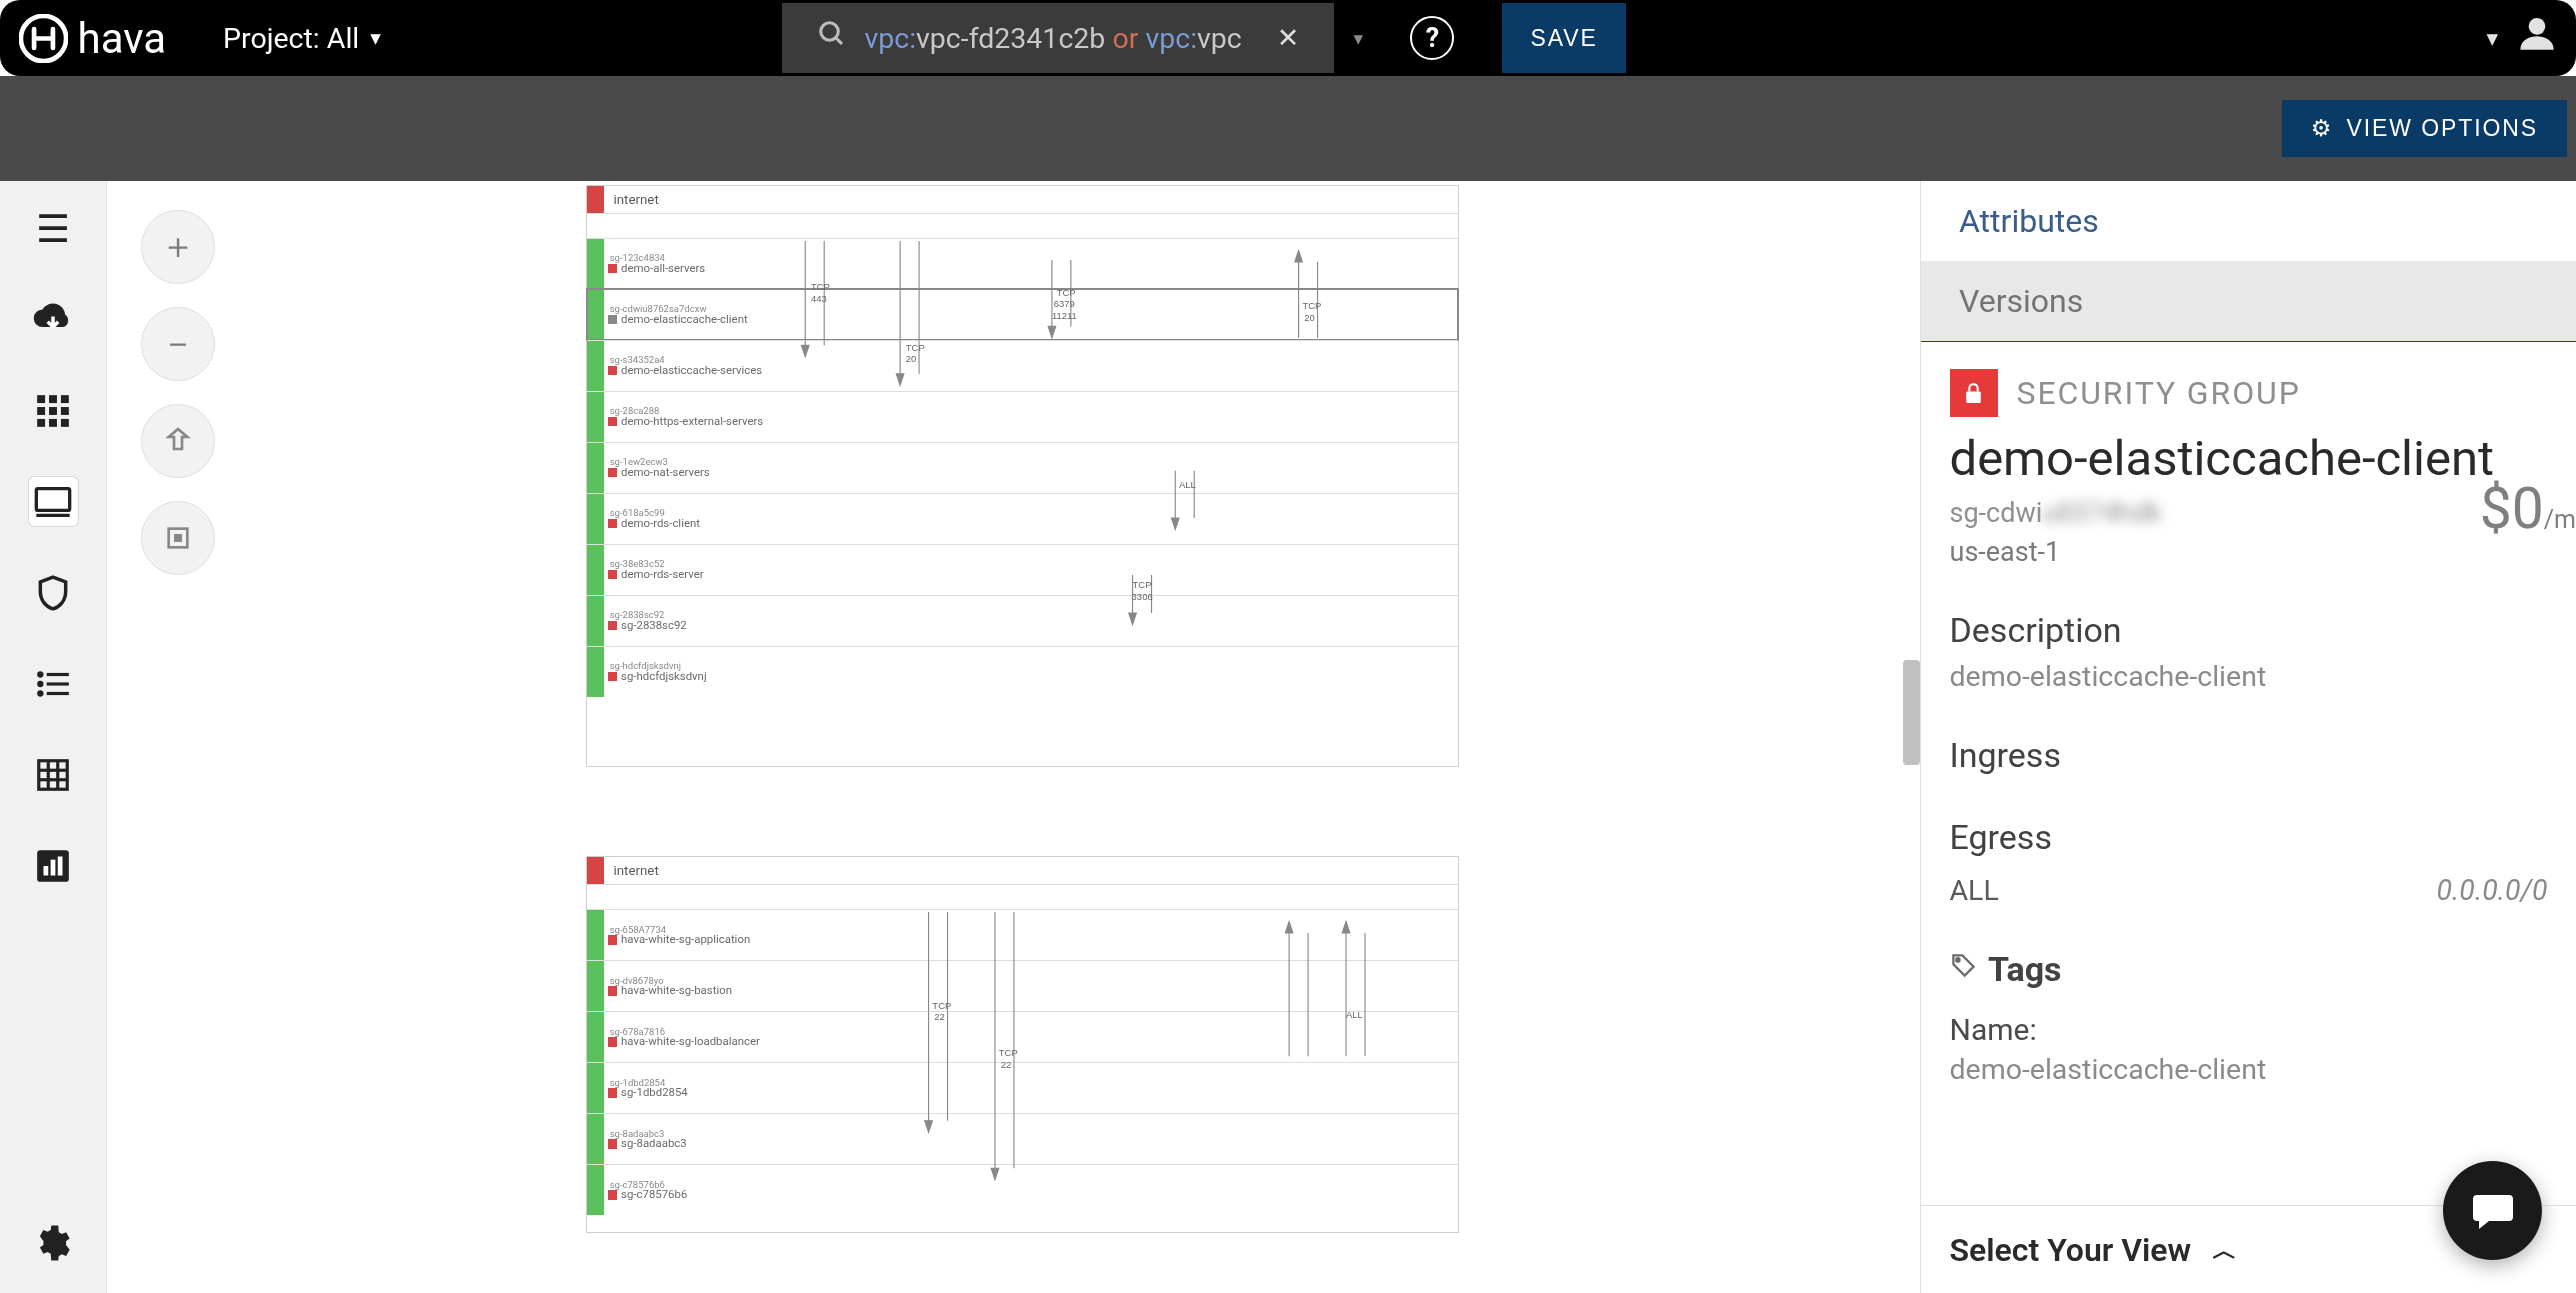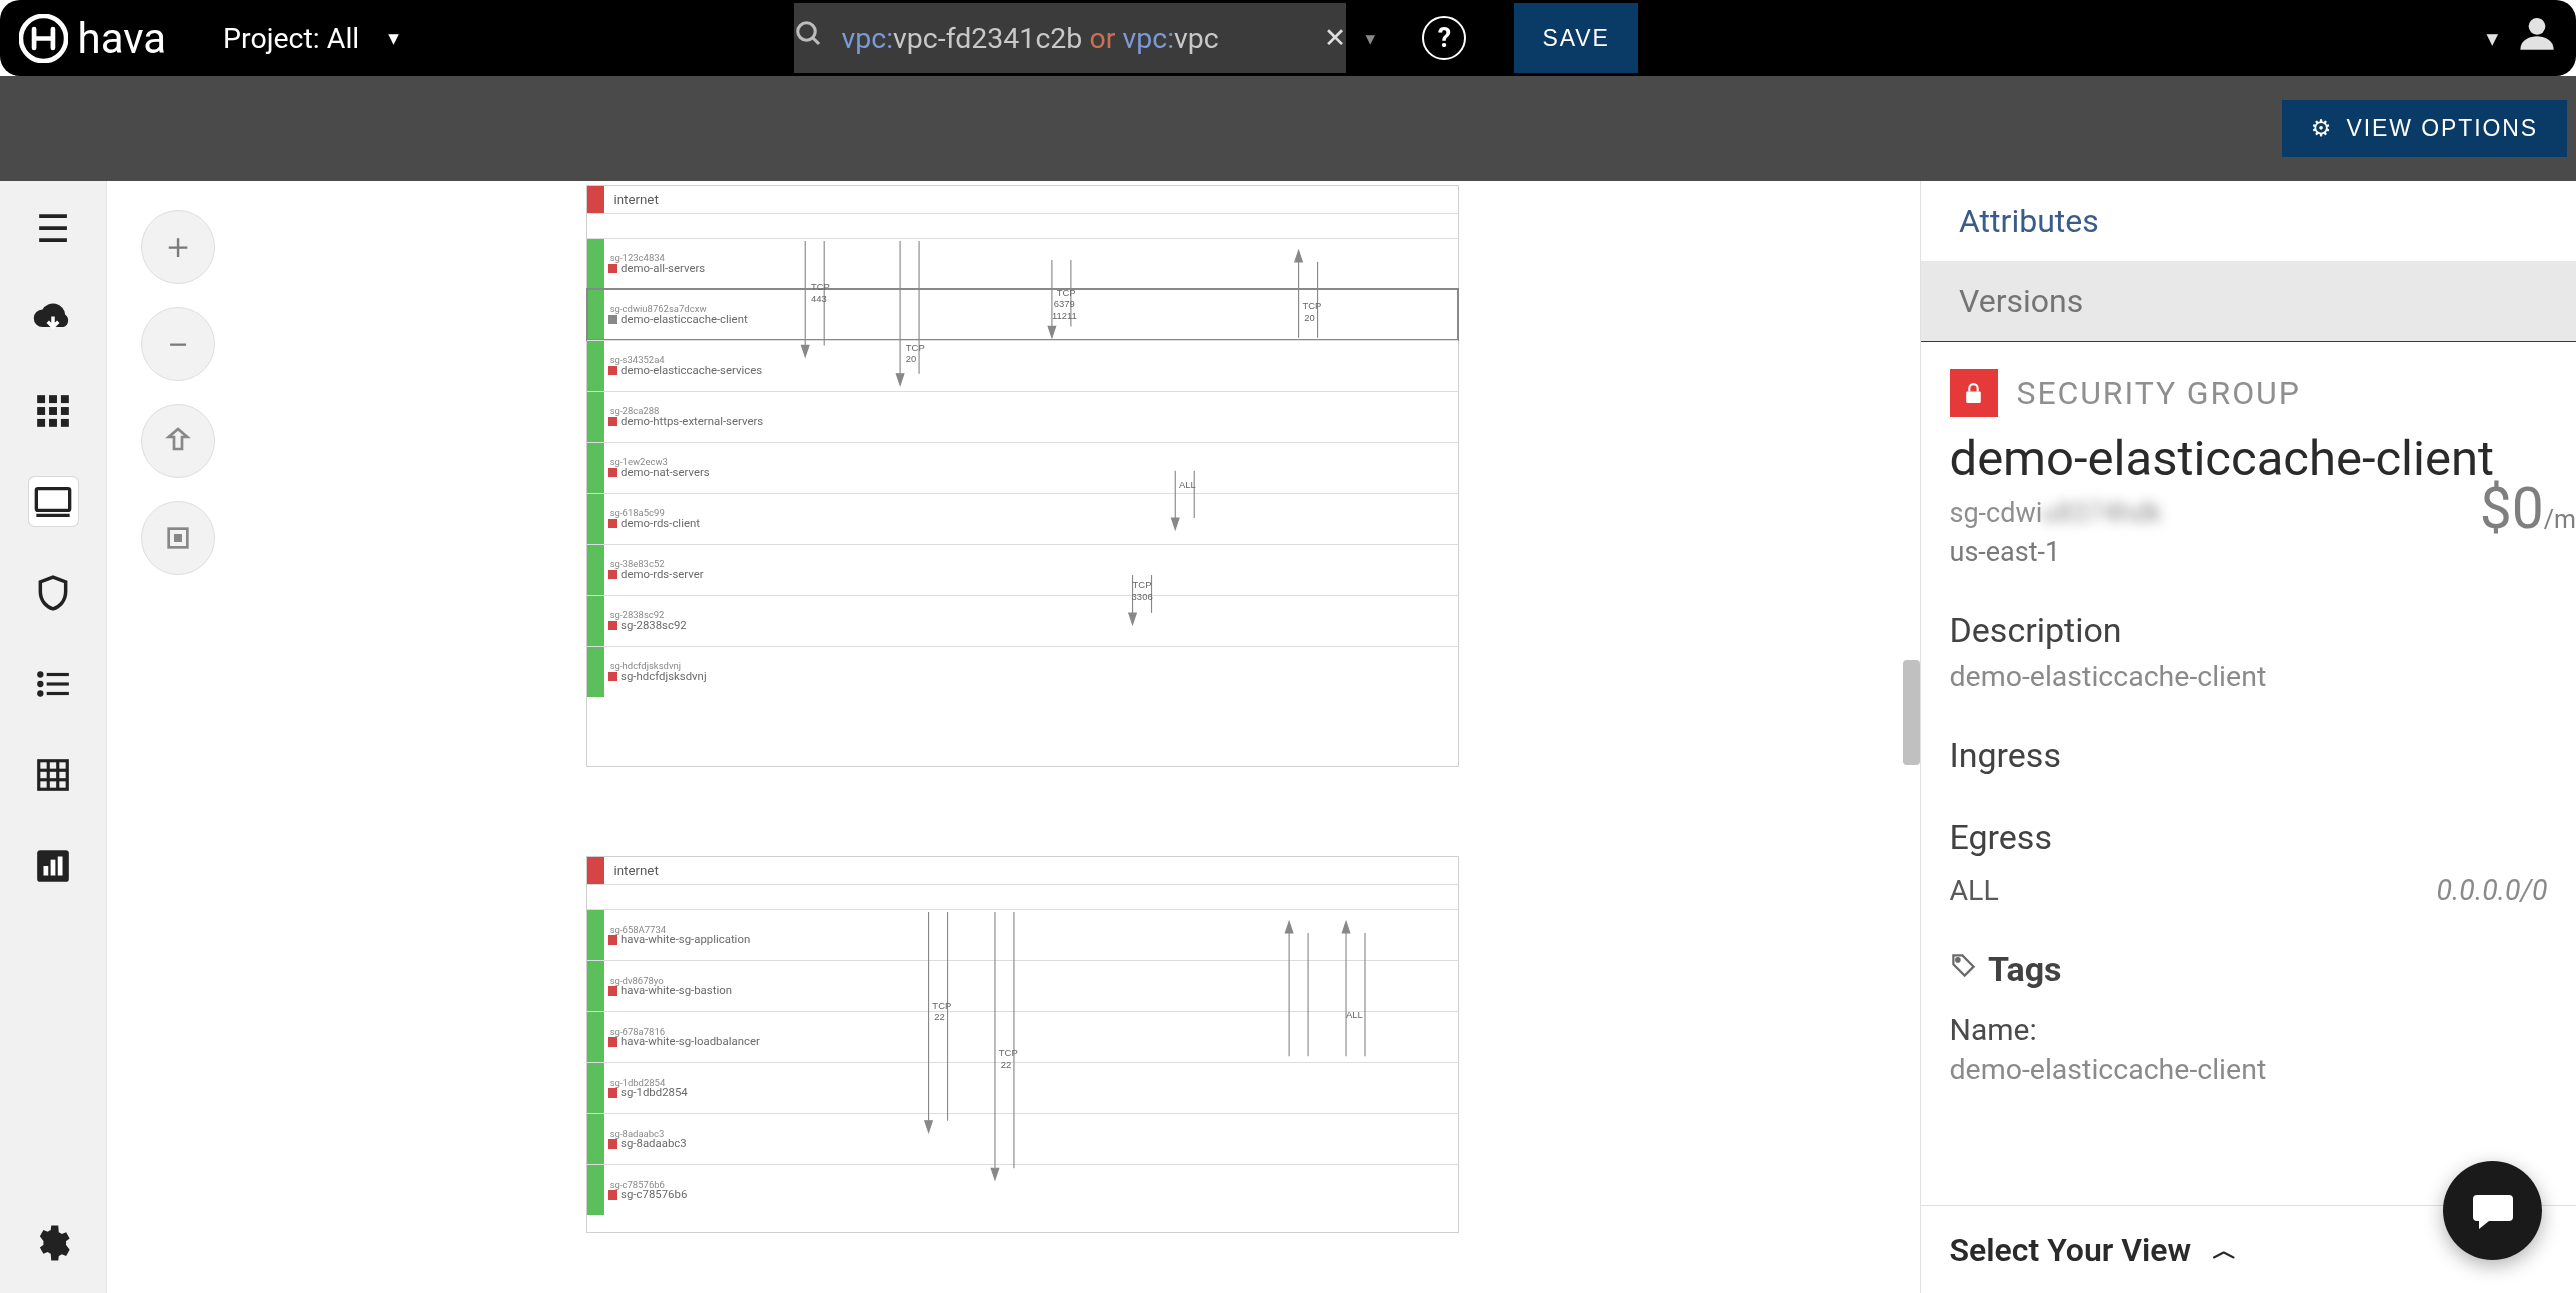--- a/index.html
+++ b/index.html
@@ -4,24 +4,24 @@
 <style>
   * { box-sizing: border-box; margin: 0; padding: 0; }
   html, body { width: 100%; height: 100%; font-family: -apple-system, BlinkMacSystemFont, "Segoe UI", Roboto, Arial, sans-serif; overflow: hidden; background: #fff; }
   body { width: 2576px; height: 1294px; position: relative; }
 
   
   .topbar { position: absolute; top: 0; left: 0; right: 0; height: 76px; background: #000; display: flex; align-items: center; padding: 0 19px; color: #fff; z-index: 20; border-radius: 20px; }
   .logo { display: flex; align-items: center; gap: 9.5px; font-size: 42px; font-weight: 400; }
   .logo-mark { width: 49px; height: 49px; position: relative; }
   .logo-mark svg { width: 100%; height: 100%; }
-  .project-selector { margin-left: 57px; font-size: 28.5px; display: flex; align-items: center; gap: 29px; cursor: pointer; }
+  .project-selector { margin-left: 57px; font-size: 28.5px; display: flex; align-items: center; gap: 11px; cursor: pointer; }
   .project-selector .chev { font-size: 21px; }
   .search-wrap { margin-left: auto; margin-right: auto; position: relative; left: -19px; display: flex; align-items: center; gap: 19px; }
-  .search-box { width: 552px; height: 70px; background: #3b3b3b; display: flex; align-items: center; padding: 0 0; gap: 17px; }
+  .search-box { width: 552px; height: 70px; background: #3b3b3b; display: flex; align-items: center; padding: 0 35px; gap: 17px; }
   .search-box .sicon { color: #bcbcbc; font-size: 32px; }
   .search-text { flex: 1; font-size: 28.5px; white-space: nowrap; overflow: hidden; }
   .search-text .kw1 { color: #7a9bd6; }
   .search-text .val1 { color: #c8c8c8; }
   .search-text .op { color: #cd6f54; }
   .search-close { color: #dedede; font-size: 27px; cursor: pointer; }
   .search-dd { color: #8a8a8a; font-size: 19px; cursor: pointer; }
   .help-icon { width: 44px; height: 44px; border: 2.9px solid #fff; border-radius: 50%; display: flex; align-items: center; justify-content: center; font-size: 27px; font-weight: 700; margin-left: 28.5px; cursor: pointer; }
   .save-btn { margin-left: 28.5px; background: #0a3a66; color: #fff; height: 70px; padding: 0 28.5px; font-size: 23px; letter-spacing: 1.9px; border: none; cursor: pointer; }
   .top-right { margin-left: auto; display: flex; align-items: center; gap: 19px; color: #e2e2e2; }

